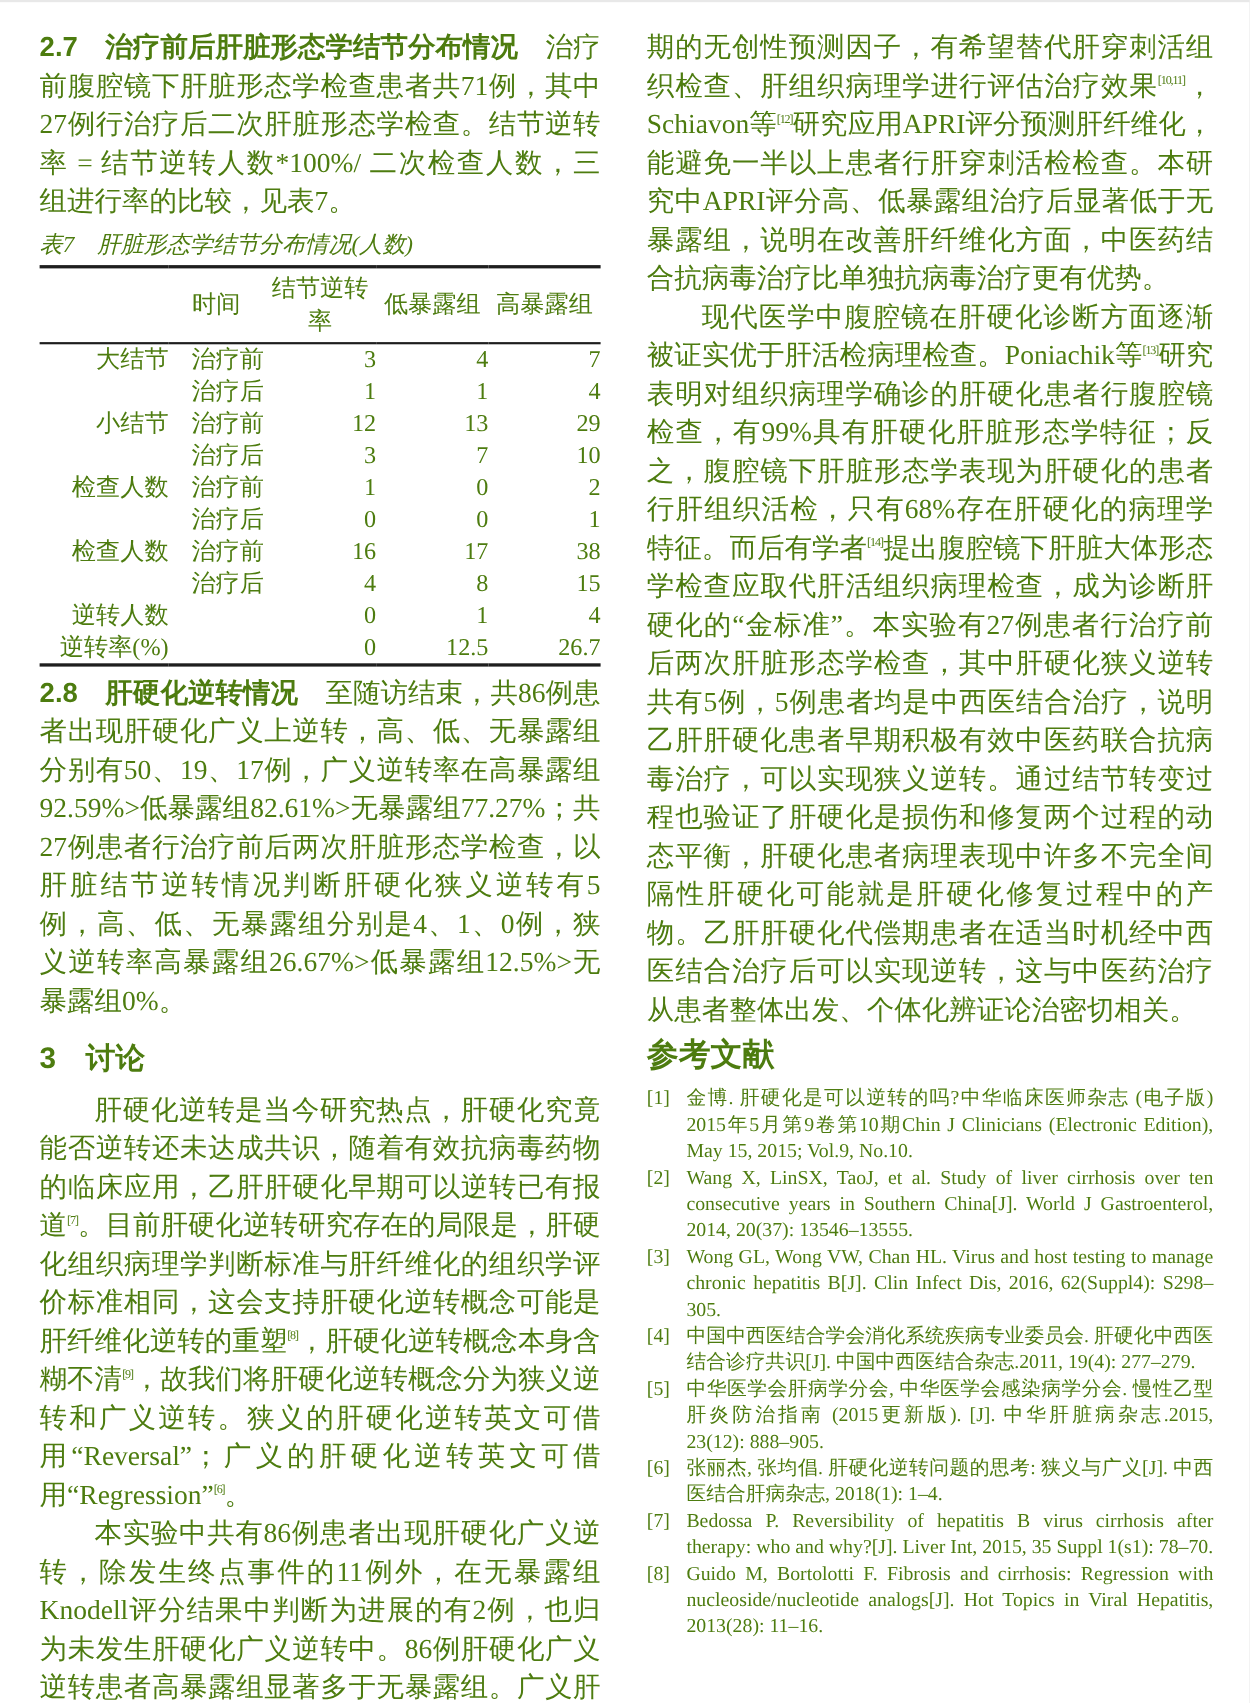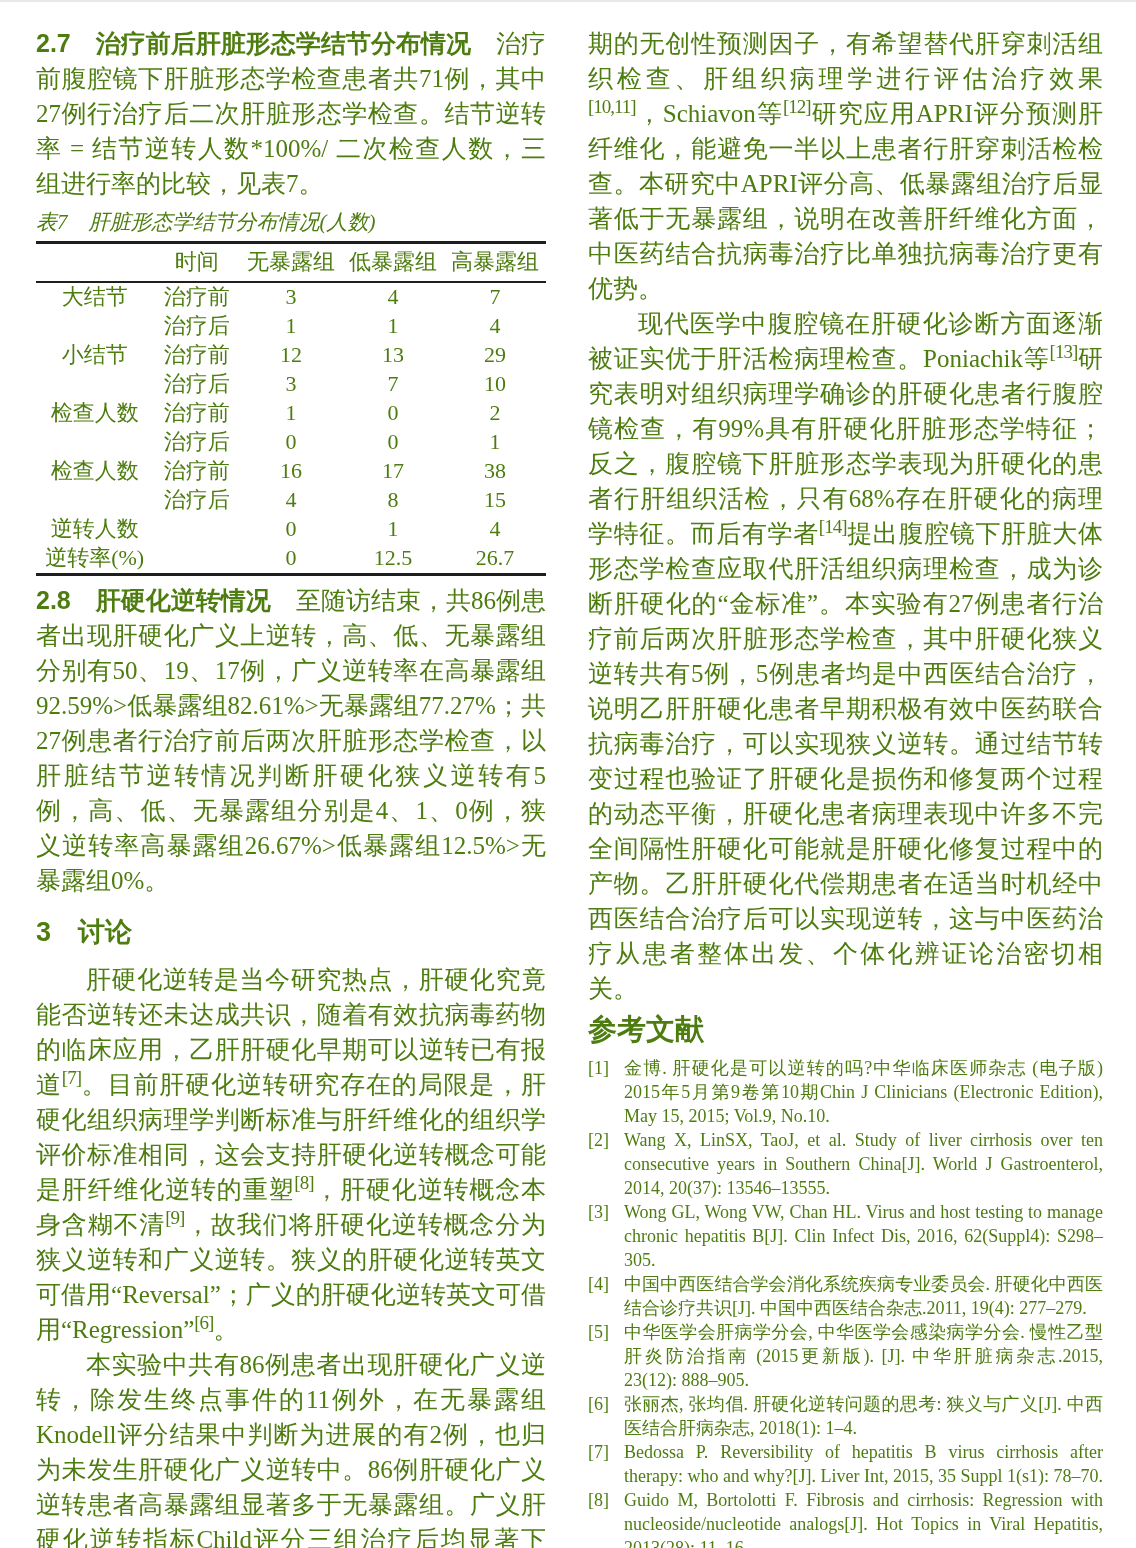--- a/index.html
+++ b/index.html
@@ -22,21 +22,21 @@
     line-height:35px;
     text-align:justify;
     margin:0;
   }
   .indent { text-indent:2em; }
   .inline-head {
     font-weight:bold;
     font-family:"Liberation Sans","DejaVu Sans",sans-serif;
   }
   sup {
-    font-size:19px;
+    font-size:11px;
     line-height:0;
     letter-spacing:-1px;
   }
   .table-caption {
     font-size:21px;
     line-height:26px;
     font-style:italic;
     margin:8px 0 6px 0;
   }
   table.three-line {
@@ -46,21 +46,21 @@
     border-bottom:3px solid #1e1e1e;
     font-size:22px;
   }
   table.three-line thead th {
     font-weight:normal;
     border-bottom:2px solid #1e1e1e;
     padding:3px 0 4px 0;
     text-align:center;
   }
   table.three-line td {
-    text-align:center;
+    text-align:right;
     padding:2px 0 3px 0;
     line-height:24px;
   }
   .section-heading {
     font-size:27px;
     line-height:34px;
     font-weight:bold;
     font-family:"Liberation Sans","DejaVu Sans",sans-serif;
     margin:17px 0 13px 0;
   }
@@ -96,21 +96,21 @@
         <col style="width:23%">
           <col style="width:17%">
         <col style="width:20%">
           <col style="width:20%">
           <col style="width:20%">
       </colgroup>
       <thead>
         <tr>
             <th></th>
             <th>时间</th>
-            <th>无暴露组</th>
+            <th>结节逆转率</th>
             <th>低暴露组</th>
             <th>高暴露组</th>
           </tr>
       </thead>
       <tbody>
           <tr>
             <td>大结节</td>
             <td>治疗前</td>
             <td>3</td>
             <td>4</td>

